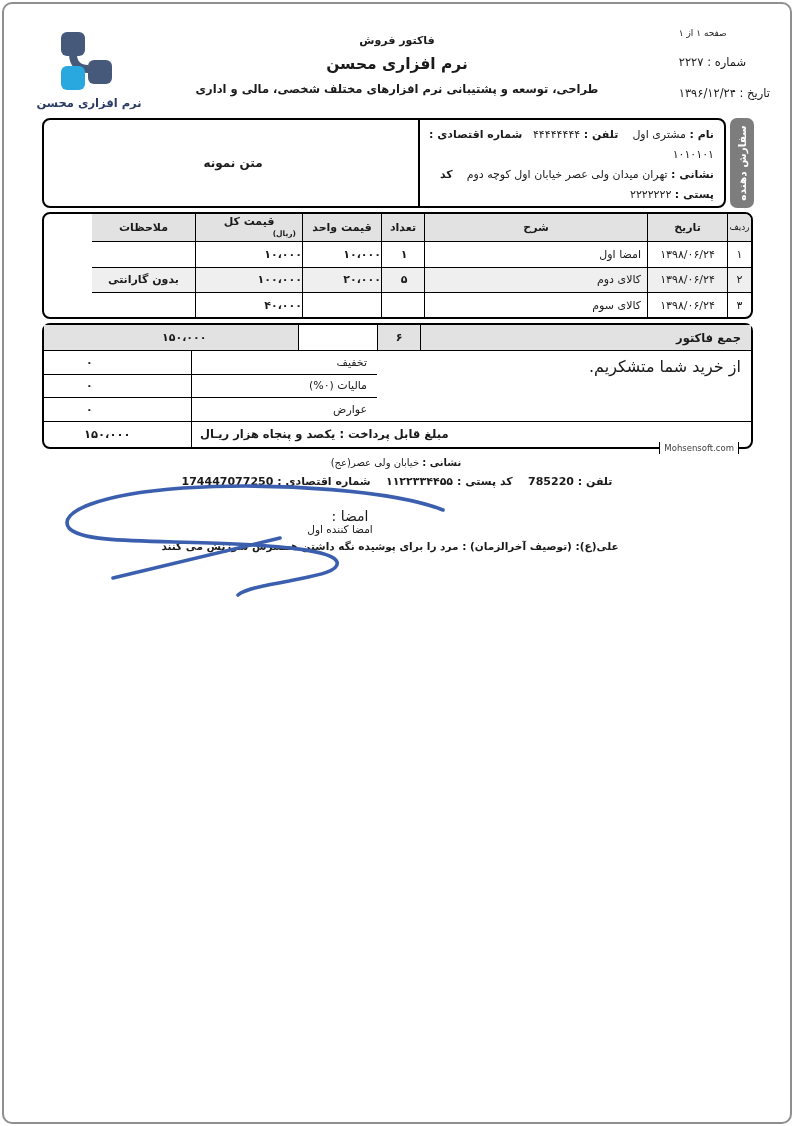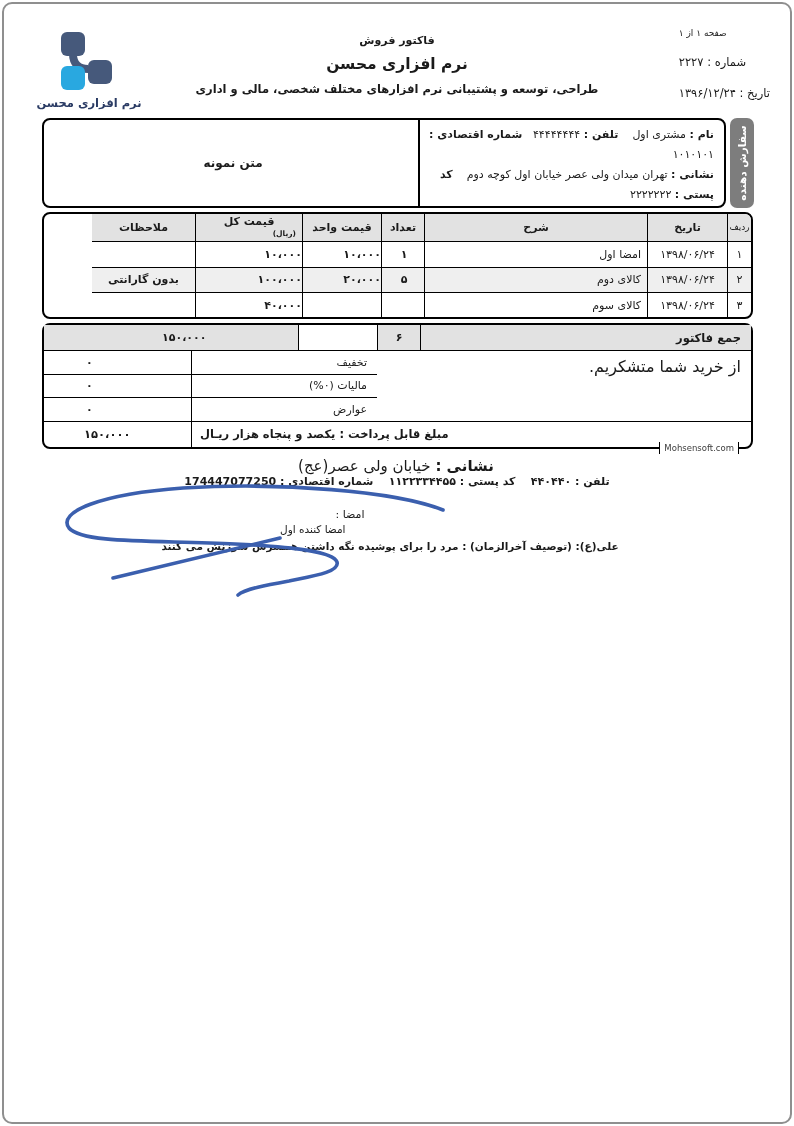--- a/index.html
+++ b/index.html
@@ -59,27 +59,27 @@
   .sum-qty { justify-content:center; font-weight:bold; }
   .sum-val { grid-column:4 / 6; justify-content:flex-start; font-weight:bold; direction:ltr; padding-left:118px; }
   .thanks { grid-column:1 / 3; grid-row:2 / 5; align-items:flex-start; padding:6px 10px; font-size:16px; }
   .ded-label { grid-column:3 / 5; justify-content:flex-start; padding-right:10px; }
   .ded-val { justify-content:flex-start; padding-left:42px; direction:ltr; font-weight:bold; }
   .pay-label { grid-column:1 / 5; justify-content:flex-end; padding-left:8px; font-weight:bold; font-size:11.5px; }
   .pay-val { justify-content:flex-start; padding-left:40px; direction:ltr; font-weight:bold; font-size:11.5px; }
   .watermark { position:absolute; right:12px; bottom:-7px; background:#fff; font-size:8.5px; color:#3c3c3c; padding:0 4px; line-height:12px; border-left:1.5px solid #000; border-right:1.5px solid #000; direction:ltr; }
 
   
-  .seller-1 { position:absolute; left:0; top:457px; width:792px; text-align:center; direction:rtl; font-size:15px; }
+  .seller-1 { position:absolute; left:0; top:457px; width:792px; text-align:center; direction:rtl; font-size:10px; }
   .seller-2 { position:absolute; left:0; top:475px; width:794px; text-align:center; direction:rtl; font-size:11px; font-weight:bold; letter-spacing:.3px; }
   .seller-1 b, .seller-2 b { font-weight:bold; }
 
   
-  .sig-label { position:absolute; left:300px; top:508px; width:100px; text-align:center; direction:rtl; font-size:11px; }
-  .sig-signer { position:absolute; left:280px; top:523px; width:120px; text-align:left; direction:rtl; font-size:10.5px; }
+  .sig-label { position:absolute; left:300px; top:508px; width:100px; text-align:center; direction:rtl; font-size:14px; }
+  .sig-signer { position:absolute; left:280px; top:523px; width:120px; text-align:center; direction:rtl; font-size:10.5px; }
   .sig-quote { position:absolute; left:140px; top:540px; width:500px; text-align:center; direction:rtl; font-size:10.5px; font-weight:bold; }
   .sig-svg { position:absolute; left:45px; top:482px; }
 </style>
 </head>
 <body>
 
 <div class="page-frame"></div>
 
 <div class="logo-wrap">
   <svg width="70" height="64" viewBox="0 0 70 64" style="margin-top:2px">
@@ -195,21 +195,21 @@
   </div>
   <div class="watermark">Mohsensoft.com</div>
 </div>
 
 <div class="seller-1">
   <b>نشانی :</b>
   <span>خیابان ولی عصر(عج)</span>
 </div>
 <div class="seller-2">
   <b>تلفن :</b>
-  <span>۴۴۰۴۴۰</span>&nbsp;&nbsp;&nbsp;
+  <span>785220</span>&nbsp;&nbsp;&nbsp;
   <b>کد پستی :</b>
   <span>۱۱۲۲۳۳۴۴۵۵</span>&nbsp;&nbsp;&nbsp;
   <b>شماره اقتصادی :</b>
   <span>174447077250</span>
 </div>
 
 <div class="sig-label">امضا :</div>
 <div class="sig-signer">امضا کننده اول</div>
 <div class="sig-quote">علی(ع): (توصیف آخرالزمان) : مرد را برای پوشیده نگه داشتن همسرش سرزنش می کنند</div>
 

